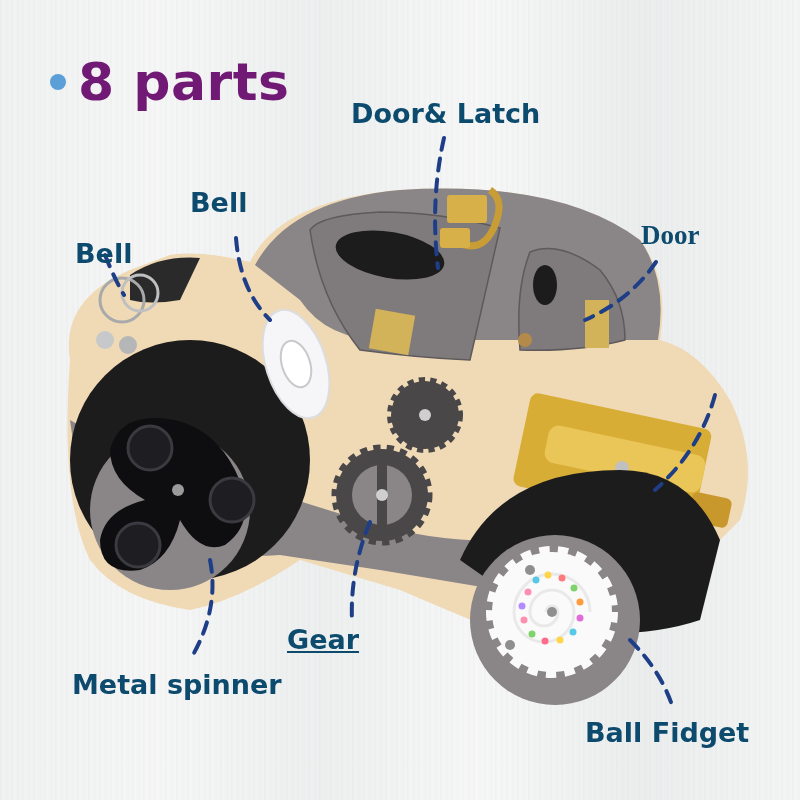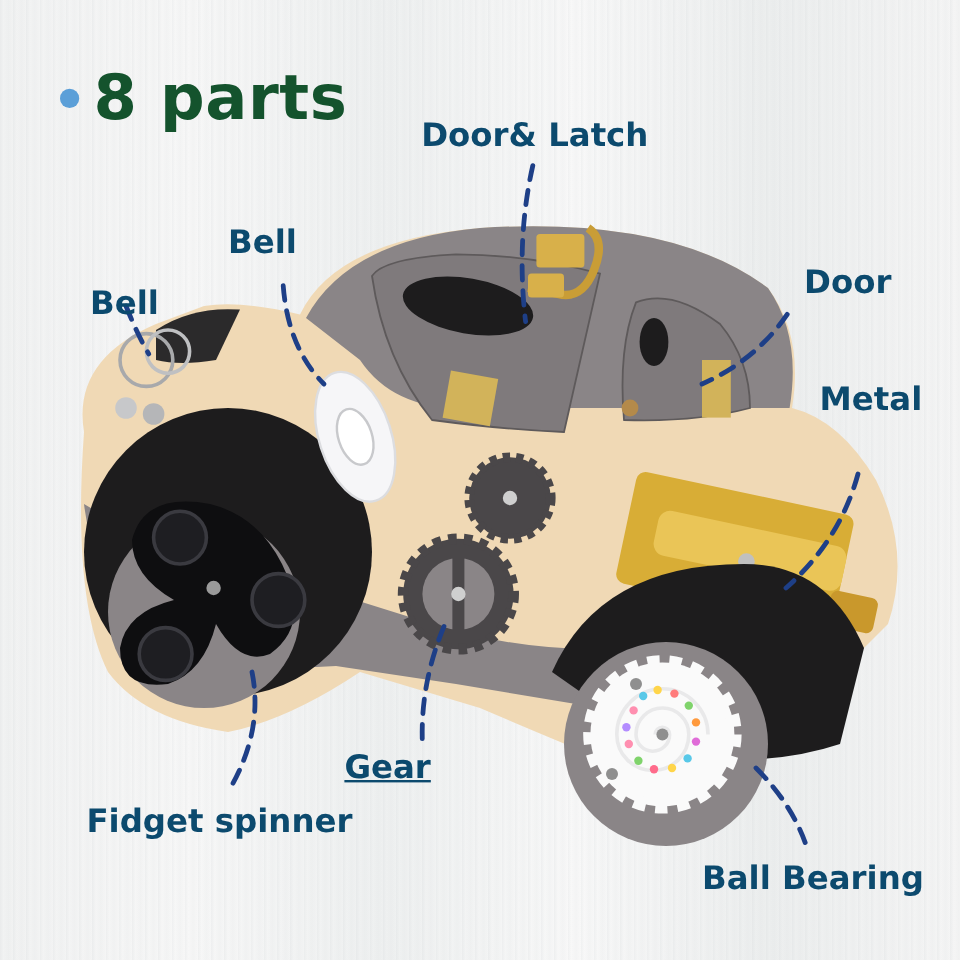--- a/index.html
+++ b/index.html
@@ -7,21 +7,21 @@
     width:800px; height:800px; overflow:hidden; position:relative;
     background: linear-gradient(90deg, #f1f2f2 0%, #f7f7f7 20%, #eef0f0 40%, #f8f8f8 60%, #eceeee 80%, #f5f5f5 100%);
     font-family: "DejaVu Sans", sans-serif;
   }
   .grain {
     position:absolute; inset:0;
     background: repeating-linear-gradient(90deg, rgba(200,205,208,0.18) 0px, rgba(255,255,255,0) 3px, rgba(210,214,216,0.12) 7px, rgba(255,255,255,0) 11px);
   }
   .headline {
     position:absolute; left:50px; top:52px;
-    color:#14532d; font-weight:bold; font-size:52px; letter-spacing:0.5px;
+    color:#701a75; font-weight:bold; font-size:52px; letter-spacing:0.5px;
     display:flex; align-items:center;
   }
   .headline .dot {
     width:16px; height:16px; border-radius:50%; background:#5b9fd8; margin-right:12px;
   }
   .label {
     position:absolute; color:#0c4a6e; font-weight:bold; font-size:27px; line-height:1.15;
     white-space:nowrap;
   }
   svg.scene { position:absolute; left:0; top:0; }
@@ -140,19 +140,18 @@
     <path d="M715 395 Q700 450 655 490"></path>
     <path d="M370 522 Q350 570 352 620"></path>
     <path d="M210 560 Q220 610 190 660"></path>
     <path d="M630 640 Q660 670 672 705"></path>
   </g>
 </svg>
 
 <div class="label" style="left:351px; top:98px;">Door&amp; Latch</div>
 <div class="label" style="left:190px; top:187px;">Bell</div>
 <div class="label" style="left:75px; top:212px;margin-top:26px;">Bell</div>
-<div class="label" style="left:670px; top:220px;">Door</div>
+<div class="label" style="left:641px; top:220px;font-family:Liberation Serif, serif;">Door</div>
 <div class="label" style="left:683px; top:318px;">
-  <div>Metal</div>
 </div>
 <div class="label" style="left:287px; top:624px;text-decoration:underline;">Gear</div>
-<div class="label" style="left:72px; top:669px;">Fidget spinner</div>
-<div class="label" style="left:585px; top:717px;">Ball Bearing</div>
+<div class="label" style="left:72px; top:669px;">Metal spinner</div>
+<div class="label" style="left:585px; top:717px;">Ball Fidget</div>
 
 </body></html>

